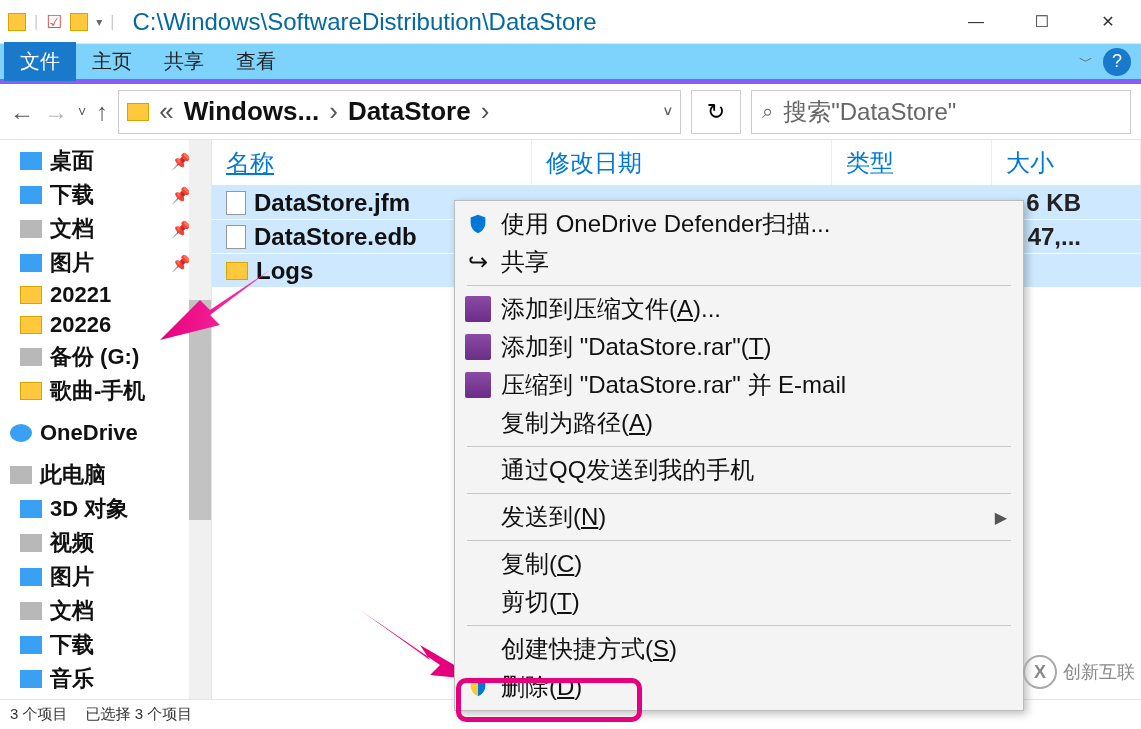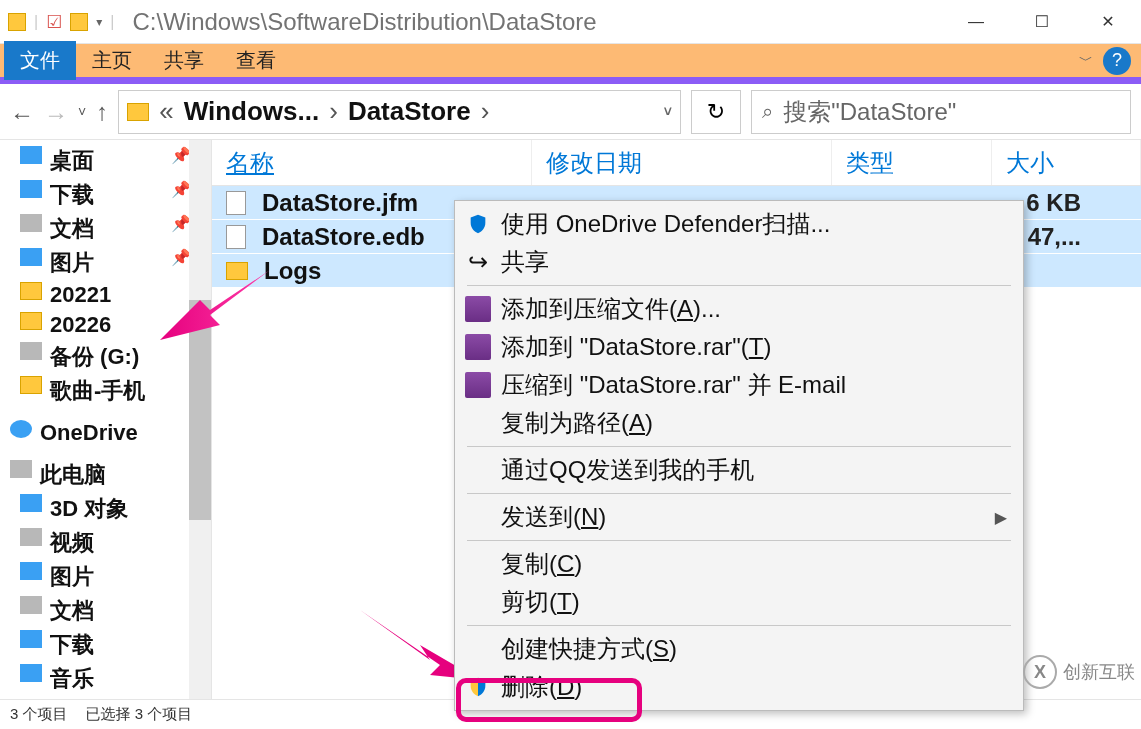--- a/index.html
+++ b/index.html
@@ -1,64 +1,64 @@
 <!DOCTYPE html>
 <html><head>
 <meta charset="utf-8">
 <style>
 * { margin: 0; padding: 0; box-sizing: border-box; font-family: "Microsoft YaHei", "Segoe UI", sans-serif; }
 body { width: 1141px; height: 729px; overflow: hidden; background: #fff; position: relative; }
 
 .titlebar { height: 44px; background: #fff; display: flex; align-items: center; border-bottom: 1px solid #e5e5e5; }
 .titlebar-icons { display: flex; align-items: center; gap: 8px; padding: 0 8px; }
 .titlebar-icon { width: 18px; height: 18px; background: #ffc83d; border: 1px solid #d9a300; }
-.titlebar-path { flex: 1; font-size: 24px; color: #737373; padding-left: 10px; }
+.titlebar-path { flex: 1; font-size: 24px; color: #0369a1; padding-left: 10px; }
 .win-controls { display: flex; }
 .win-btn { width: 66px; height: 44px; display: flex; align-items: center; justify-content: center; color: #333; font-size: 16px; }
 
-.ribbon { height: 40px; background: #fdba74; display: flex; align-items: center; border-bottom: 7px solid #8b5cf6; padding: 0 4px; }
+.ribbon { height: 40px; background: #7dd3fc; display: flex; align-items: center; border-bottom: 5px solid #8b5cf6; padding: 0 4px; }
 .ribbon-tab { padding: 6px 16px; font-size: 20px; color: #222; }
 .ribbon-tab.active { background: #1979ca; color: #fff; }
 .ribbon-spacer { flex: 1; }
 .ribbon-help { width: 28px; height: 28px; border-radius: 50%; background: #1979ca; color: #fff; display: flex; align-items: center; justify-content: center; font-size: 18px; margin-right: 6px; }
 .ribbon-chevron { padding: 0 10px; color: #666; font-size: 14px; }
 
 .navbar { height: 56px; display: flex; align-items: center; gap: 10px; padding: 6px 10px; border-bottom: 1px solid #e5e5e5; }
 .nav-arrows { display: flex; align-items: center; gap: 10px; font-size: 24px; color: #555; }
 .nav-arrow.disabled { color: #bbb; }
 .addr-bar { flex: 1; height: 44px; border: 1px solid #ccc; display: flex; align-items: center; font-size: 26px; font-weight: 700; color: #111; padding: 0 8px; gap: 10px; }
 .addr-folder-icon { width: 22px; height: 18px; background: #ffc83d; border: 1px solid #d9a300; }
 .addr-crumb-sep { color: #555; font-weight: 400; }
 .refresh-btn { width: 50px; height: 44px; border: 1px solid #ccc; display: flex; align-items: center; justify-content: center; font-size: 22px; }
 .search-box { width: 380px; height: 44px; border: 1px solid #ccc; display: flex; align-items: center; padding: 0 10px; gap: 10px; font-size: 24px; color: #666; }
 
 .body-area { display: flex; height: calc(100% - 44px - 40px - 56px - 30px); }
 
 .sidebar { width: 212px; border-right: 1px solid #e5e5e5; overflow: hidden; padding-top: 4px; position: relative; }
-.sb-item { display: flex; gap: 8px; padding: 2px 6px 2px 20px; font-size: 22px; font-weight: 700; color: #111; white-space: nowrap; position: relative; }
+.sb-item { display: flex; align-items: center; gap: 8px; padding: 2px 6px 2px 20px; font-size: 22px; font-weight: 700; color: #111; white-space: nowrap; position: relative; }
 .sb-item .pin { position: absolute; right: 20px; color: #7a7a7a; font-size: 16px; font-weight: 400; }
 .sb-icon { width: 22px; height: 18px; flex-shrink: 0; }
 .sb-folder { background: #ffc83d; border: 1px solid #d9a300; }
 .sb-blue { background: #3aa0f3; }
 .sb-gray { background: #b8b8b8; }
 .sb-scroll { position: absolute; right: 0; top: 0; width: 22px; height: 100%; background: #f0f0f0; }
 .sb-thumb { position: absolute; right: 0; top: 160px; width: 22px; height: 220px; background: #c2c2c2; }
 
 .content { flex: 1; position: relative; }
 .col-headers { height: 46px; display: flex; align-items: center; border-bottom: 1px solid #e5e5e5; font-size: 24px; color: #0078d7; font-weight: 400; }
 .col { padding: 0 14px; border-right: 1px solid #eee; height: 100%; display: flex; align-items: center; }
 .col.name { width: 320px; text-decoration: underline; }
 .col.date { width: 300px; }
 .col.type { width: 160px; }
 .col.size { flex: 1; }
 
 .file-rows { }
 .file-row { display: flex; align-items: center; height: 34px; font-size: 24px; font-weight: 700; color: #111; background: #cde8ff; border-bottom: 1px solid #fff; }
 .file-row .cell { padding: 0 14px; }
-.file-row .cell.name { width: 320px; display: flex; align-items: center; gap: 16px; }
+.file-row .cell.name { width: 320px; display: flex; align-items: center; gap: 8px; }
 .file-row .file-icon { width: 20px; height: 24px; background: #fff; border: 1px solid #999; }
 .file-row .folder-icon { width: 22px; height: 18px; background: #ffc83d; border: 1px solid #d9a300; }
 .file-row .cell.size { flex: 1; text-align: right; padding-right: 60px; color: #222; }
 
 .context-menu { position: absolute; left: 454px; top: 200px; width: 570px; background: #f4f4f4; border: 1px solid #bbb; box-shadow: 3px 3px 8px rgba(0,0,0,0.25); z-index: 50; padding: 4px 2px; }
 .cm-item { display: flex; align-items: center; height: 38px; padding: 0 14px 0 8px; font-size: 24px; color: #111; gap: 10px; position: relative; }
 .cm-item .cm-icon { width: 26px; height: 26px; display: flex; align-items: center; justify-content: center; flex-shrink: 0; }
 .cm-item .arrow { position: absolute; right: 14px; font-size: 16px; color: #555; }
 .cm-sep { height: 1px; background: #c8c8c8; margin: 4px 10px; }
 .cm-under { text-decoration: underline; }

